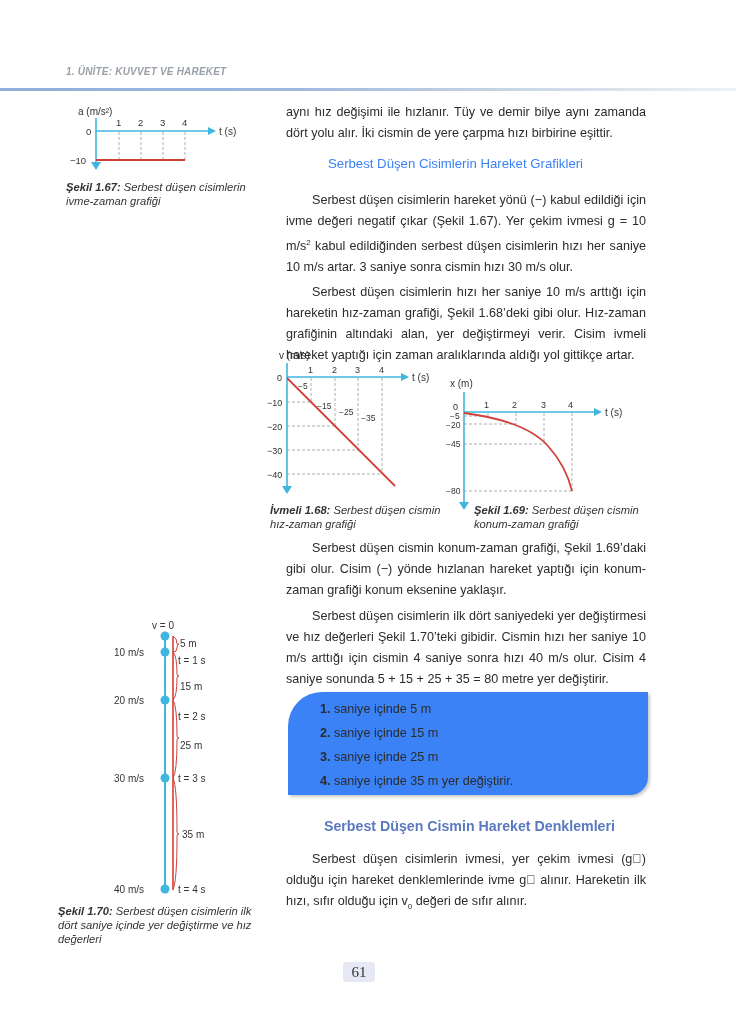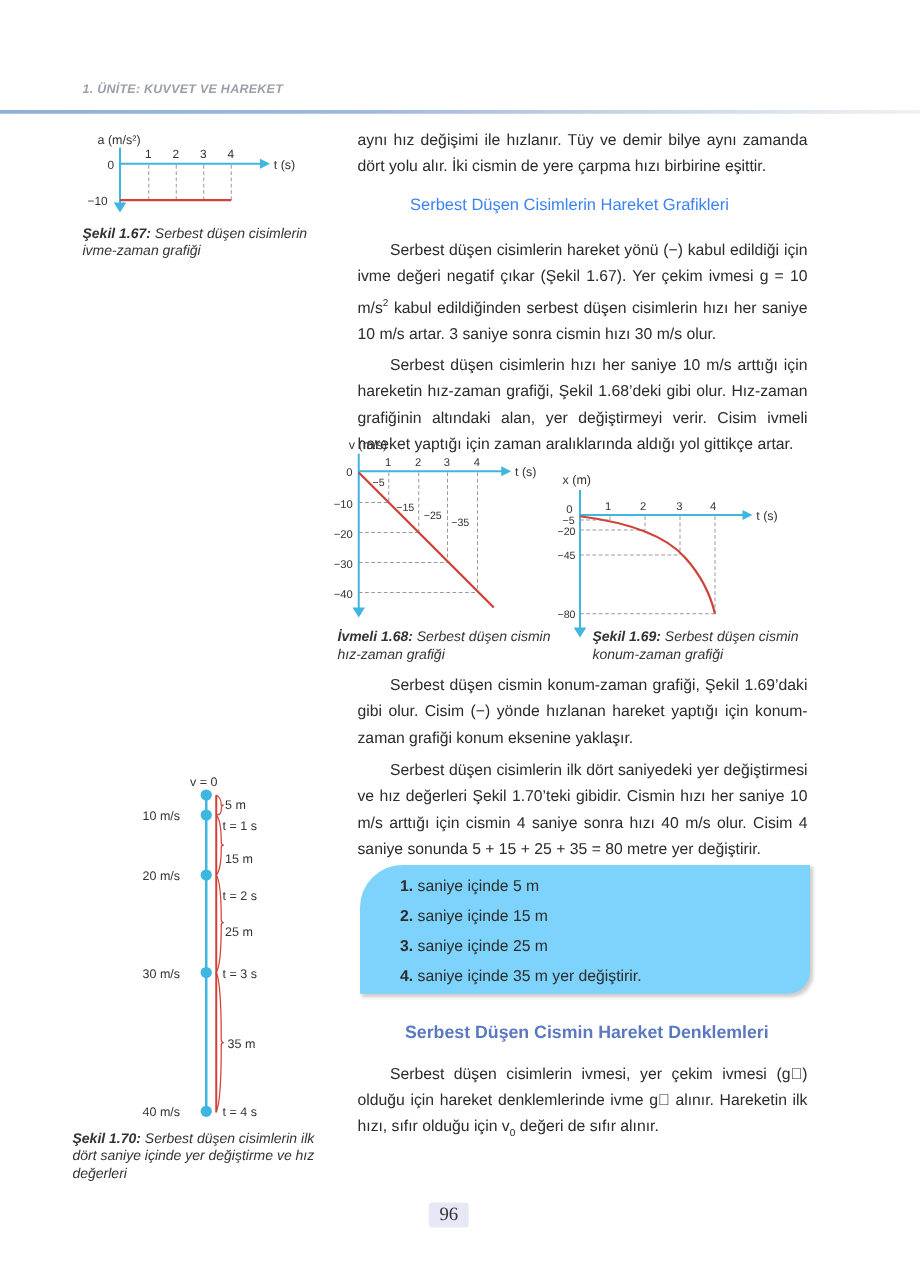--- a/index.html
+++ b/index.html
@@ -21,21 +21,21 @@
   .para { margin:0; text-align:justify; text-indent:26px; }
   .para.noindent { text-indent:0; }
   .subhead { font-weight:normal; font-size:13.2px; margin:16px; padding-left:26px; color:#3b82f6; }
   .subhead-blue { font-weight:bold; font-size:14.2px; margin:12px; padding-left:26px; color:#5b79c0; }
   .caption { position:absolute; font-size:11.2px; line-height:14px; font-style:italic; color:#333; }
   .caption b { font-style:italic; }
   .fig { position:absolute; }
   svg text { font-family:"Liberation Sans", sans-serif; }
   .box {
     position:absolute; left:288px; top:692px; width:360px; height:103px;
-    background:#7dd3fc; border-radius:34px 0 18px 0;
+    background:#3b82f6; border-radius:34px 0 18px 0;
     box-shadow:2px 2px 3px rgba(160,160,160,0.55);
   }
   .box-item { position:absolute; left:32px; font-size:12.6px; color:#2b2b2b; }
   .box-item b { font-weight:bold; }
   .page-num {
     position:absolute; left:343px; top:962px; width:32px; height:20px; background:#e6e9f5;
     border-radius:3px; text-align:center; font-family:"Liberation Serif", serif; font-size:15px;
     line-height:20px; color:#333;
   }
   .math { font-family:"Liberation Sans", sans-serif; }
@@ -200,13 +200,13 @@
     <text x="68" y="48" font-size="10" fill="#333">t = 1 s</text>
     <text x="68" y="104" font-size="10" fill="#333">t = 2 s</text>
     <text x="68" y="166" font-size="10" fill="#333">t = 3 s</text>
     <text x="68" y="277" font-size="10" fill="#333">t = 4 s</text>
   </svg>
 </div>
 <div class="caption" style="left:58px; top:904px; width:208px;">
   <b>Şekil 1.70:</b><span> Serbest düşen cisimlerin ilk dört saniye içinde yer değiştirme ve hız değerleri</span>
 </div>
 
-<div class="page-num">96</div>
+<div class="page-num">61</div>
 
 </body></html>

